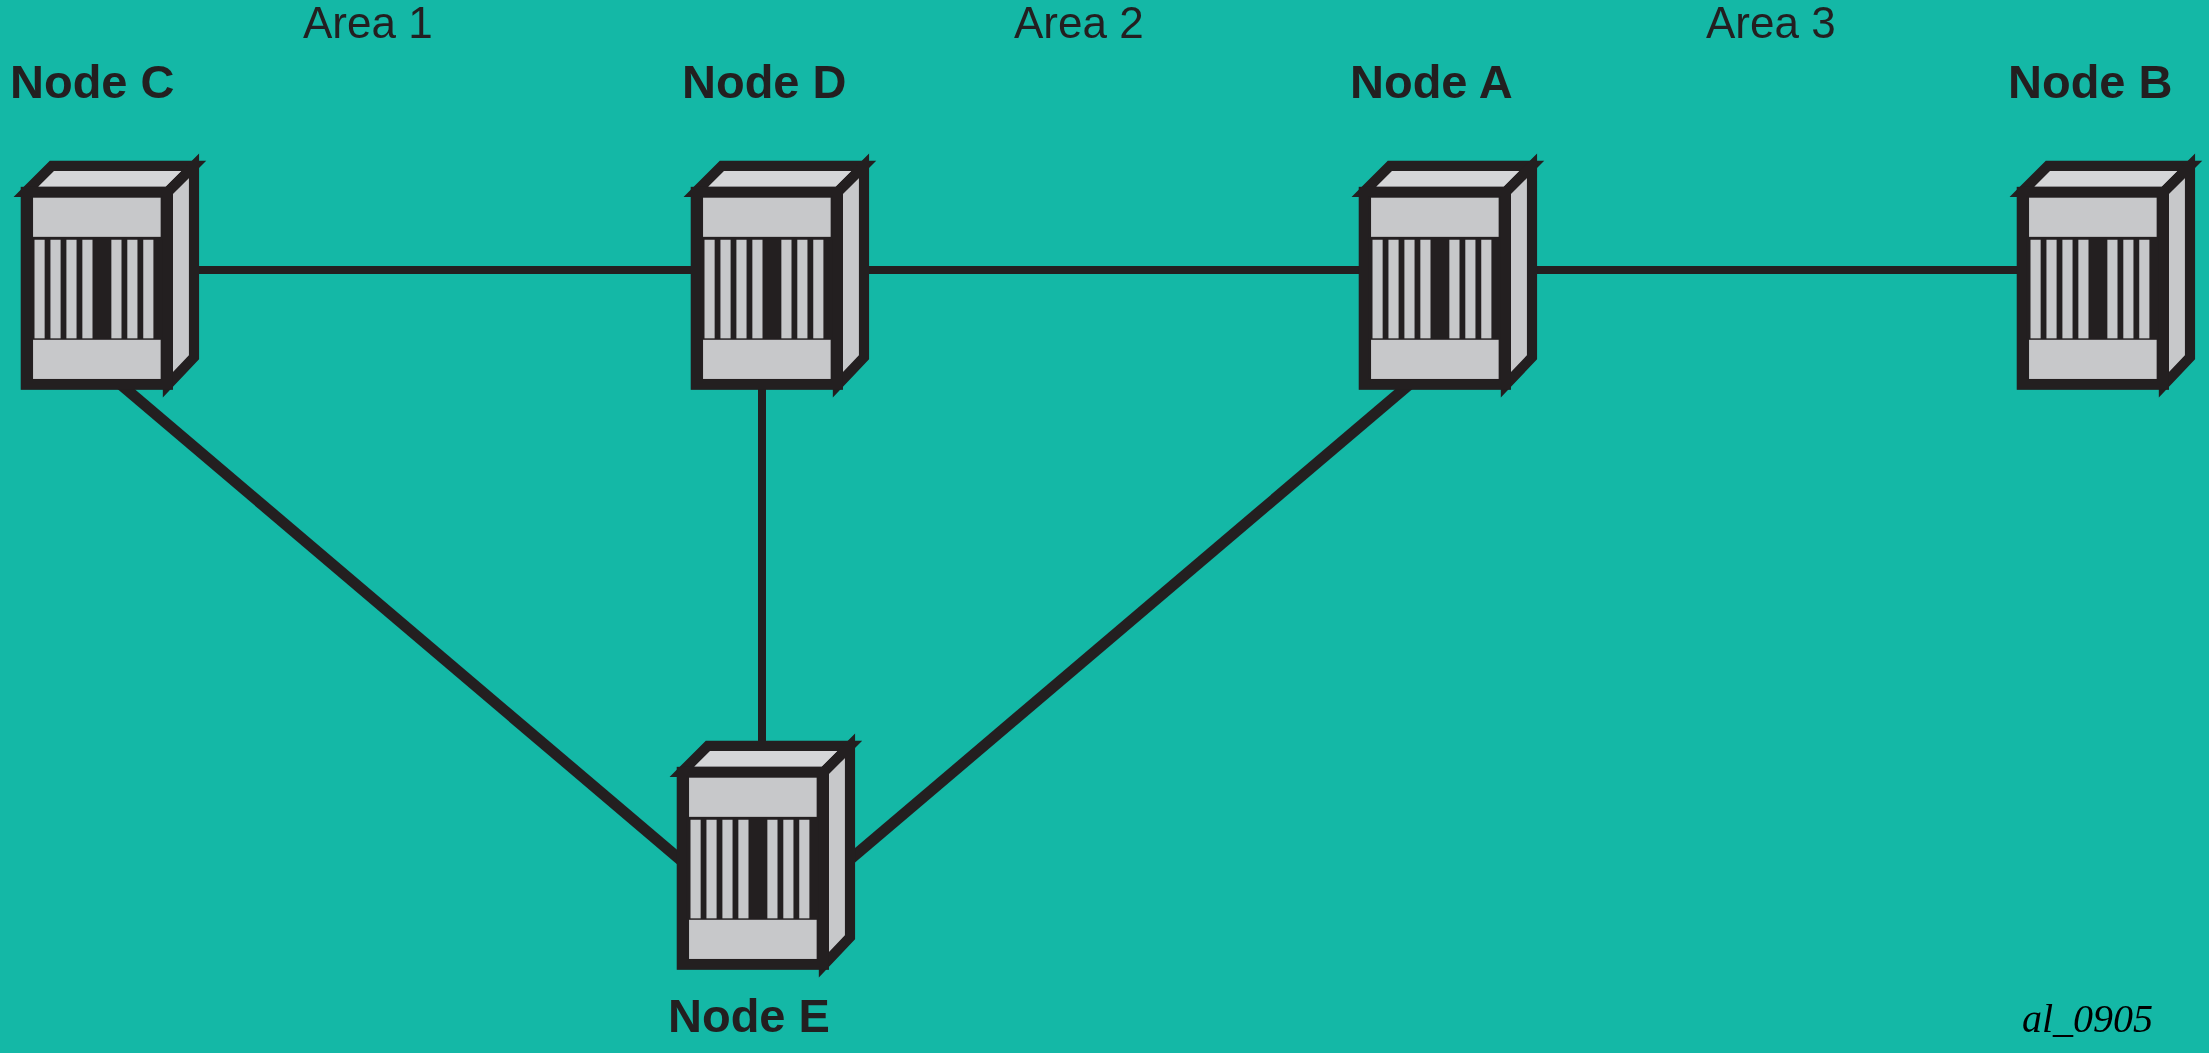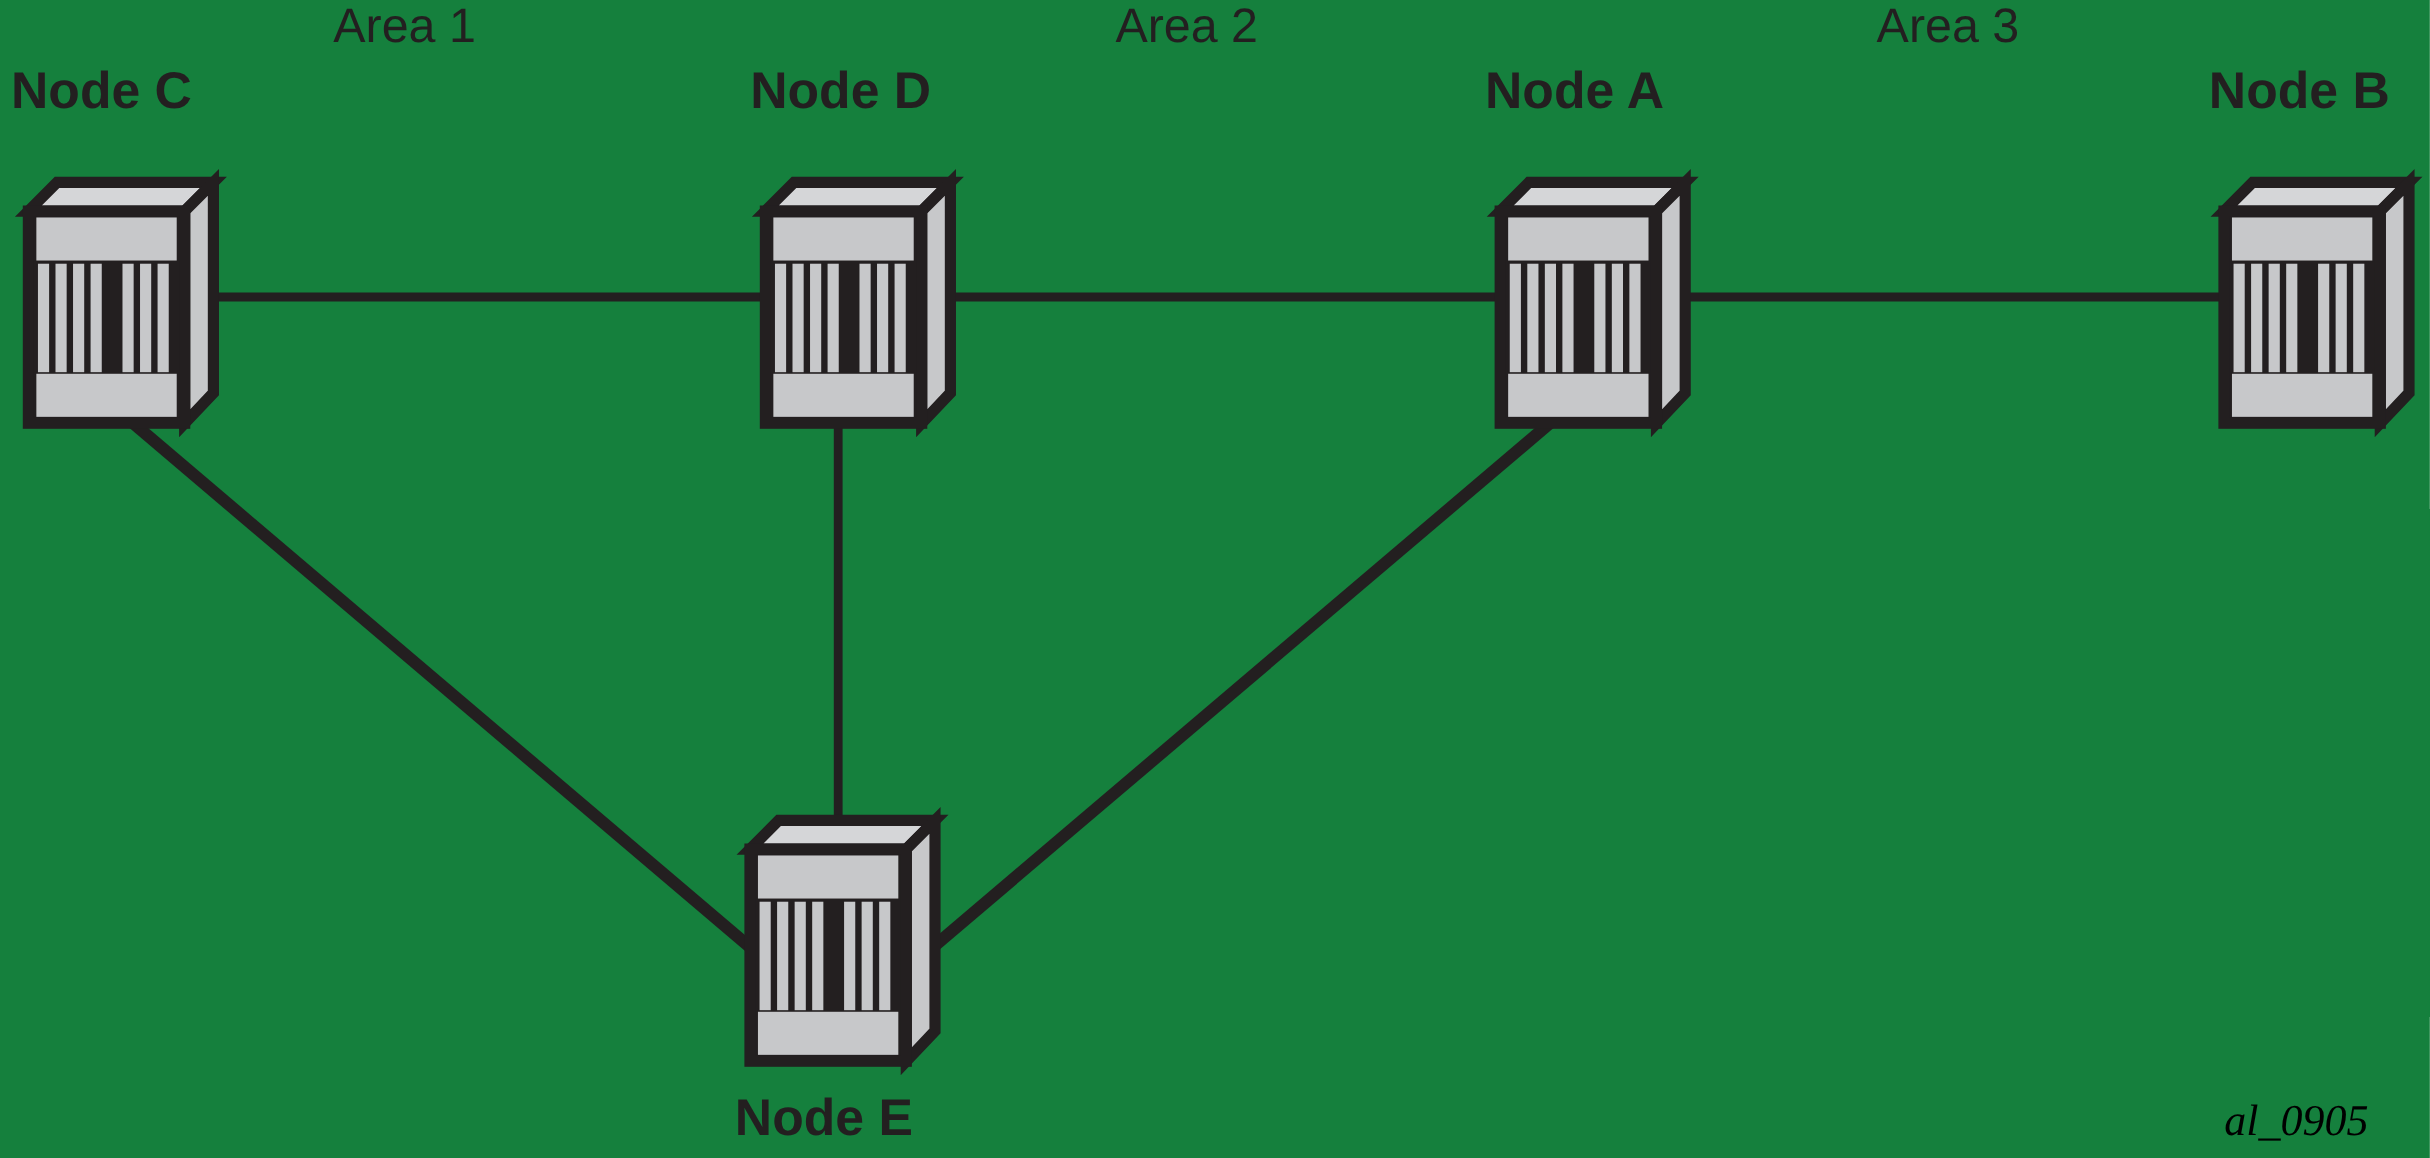--- a/index.html
+++ b/index.html
@@ -7,21 +7,21 @@
     padding: 0;
     background: #ffffff;
   }
   body {
     font-family: "Liberation Sans", sans-serif;
   }
   #stage {
     position: relative;
     width: 2209px;
     height: 1053px;
-    background: #15803d;
+    background: #14b8a6;
     overflow: hidden;
   }
   #diagram-svg {
     position: absolute;
     left: 0;
     top: 0;
     width: 2209px;
     height: 1053px;
   }
   .area-label {

